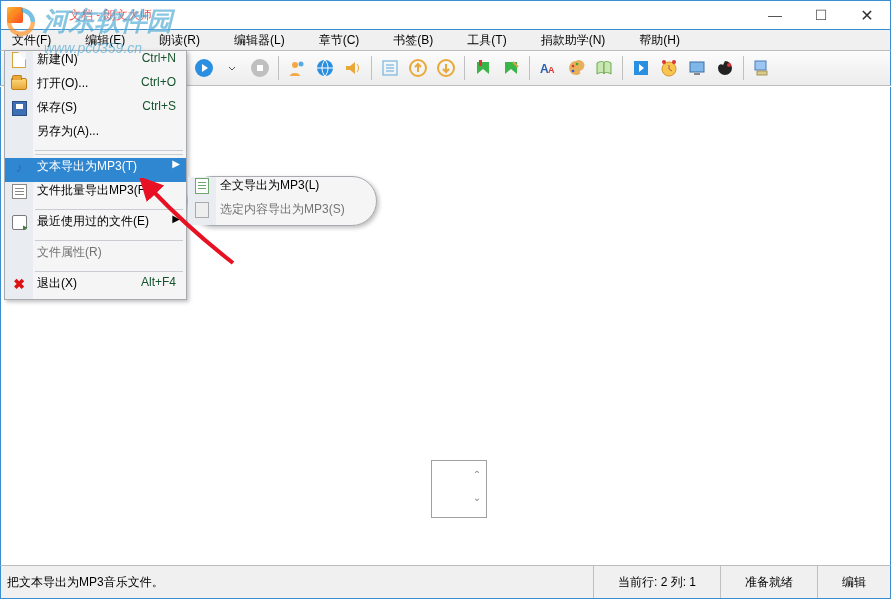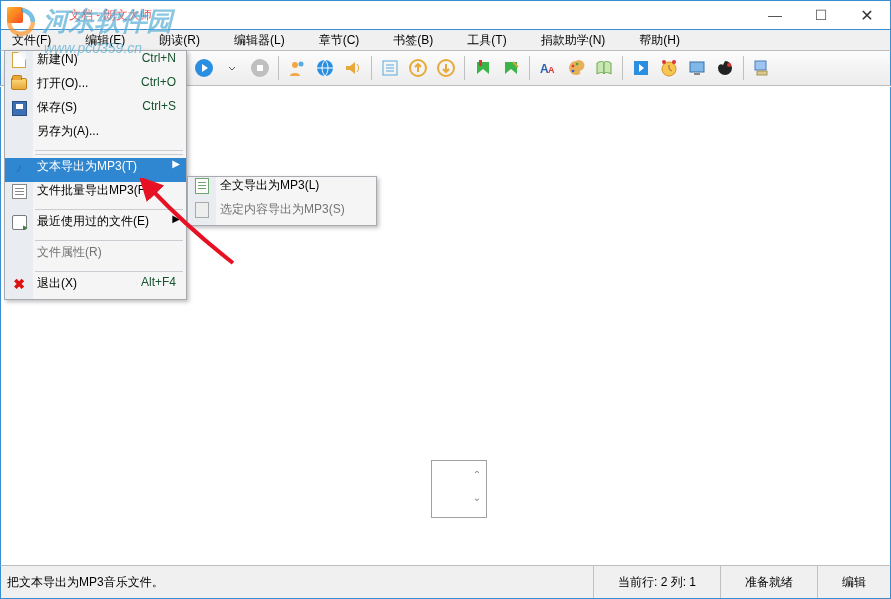--- a/index.html
+++ b/index.html
@@ -48,21 +48,21 @@
   .menu-item.highlight { background:#2f87d1; color:#fff; }
   .menu-item .mi-icon { position:absolute; left:5px; width:18px; height:18px; display:flex; align-items:center; justify-content:center; }
   .menu-item .mi-label { flex:0 0 auto; min-width:110px; }
   .menu-item .mi-short { margin-left:auto; color:#14532d; }
   .menu-item .arrow { position:absolute; right:6px; font-size:10px; }
   .menu-item.disabled { color:#737373; }
   .menu-sep { height:1px; background:#c9cdd2; margin:3px 3px 3px 30px; }
 
   .file-menu { top:50px; left:4px; width:183px; }
   .file-menu .menu-item .mi-label { min-width:96px; }
-  .sub-menu  { top:176px; left:187px; width:190px; }
+  .sub-menu  { top:176px; left:187px; width:190px;border-radius:25px; }
   .sub-menu .menu-item .mi-label { min-width:140px; }
 
   
   .red-arrow { position:absolute; top:178px; left:128px; z-index:40; pointer-events:none; }
 
   
   .ic-new   { width:14px;height:16px;background:#fff;border:1px solid #d9a43b; position:relative;}
   .ic-new::after{content:"";position:absolute;right:-1px;top:-1px;border:4px solid transparent;border-right-color:#f5f5f5;border-top-color:#f5f5f5;}
   .ic-open  { width:16px;height:12px;background:linear-gradient(#fdd87a,#e8a93a);border:1px solid #c07f18;border-radius:0 2px 2px 2px; position:relative;}
   .ic-open::before{content:"";position:absolute;top:-4px;left:0;width:8px;height:4px;background:#e8a93a;border:1px solid #c07f18;border-bottom:none;border-radius:2px 2px 0 0;}

